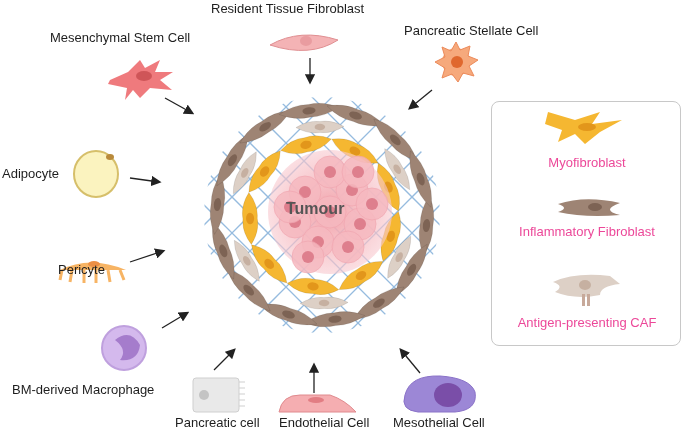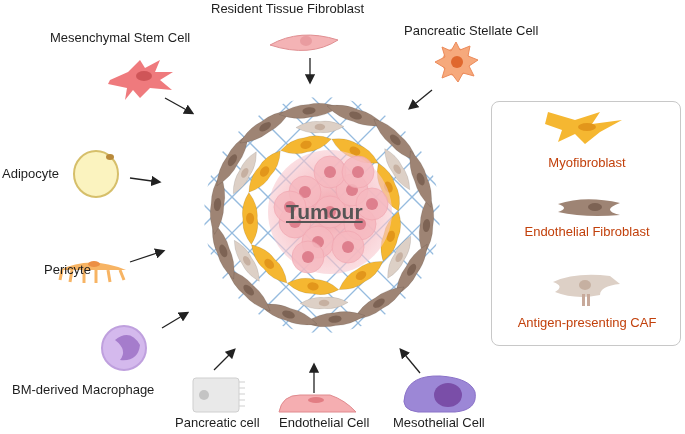--- a/index.html
+++ b/index.html
@@ -2,22 +2,22 @@
 <html><head>
 <meta charset="utf-8">
 <style>
   html, body { margin:0; padding:0; background:#ffffff; }
   body { width:685px; height:434px; position:relative; overflow:hidden;
          font-family:"Liberation Sans", sans-serif; color:#222; }
   .lbl { position:absolute; font-size:13px; color:#1e1e1e; white-space:nowrap; }
   svg { position:absolute; left:0; top:0; }
   .legend { position:absolute; left:491px; top:101px; width:190px; height:245px;
             border:1.5px solid #c8c8c8; border-radius:8px; box-sizing:border-box; }
-  .leg-lbl { position:absolute; font-size:13px; color:#c2410c; white-space:nowrap; text-align:center; width:190px; left:0; }
-  .tumour-text { position:absolute; left:286px; top:200px; font-size:21px; font-weight:bold; color:#555;text-decoration:underline; }
+  .leg-lbl { position:absolute; font-size:13px; color:#ec4899; white-space:nowrap; text-align:center; width:190px; left:0; }
+  .tumour-text { position:absolute; left:286px; top:200px; font-size:16px; font-weight:bold; color:#555; }
 </style>
 </head>
 <body>
 
 <svg width="685" height="434" viewBox="0 0 685 434">
   <defs>
     <marker id="ah" markerWidth="8" markerHeight="8" refX="6" refY="4" orient="auto">
       <path d="M0,0 L8,4 L0,8 Z" fill="#222"></path>
     </marker>
     <radialGradient id="tg" cx="50%" cy="50%" r="50%">
@@ -295,23 +295,23 @@
     <rect x="587" y="294" width="3" height="12" fill="#c7a99a"></rect>
   </g>
 </svg>
 
 <div class="tumour-text">Tumour</div>
 
 <div class="lbl" style="left:211px;top:1px;">Resident Tissue Fibroblast</div>
 <div class="lbl" style="left:404px;top:23px;">Pancreatic Stellate Cell</div>
 <div class="lbl" style="left:50px;top:30px;">Mesenchymal Stem Cell</div>
 <div class="lbl" style="left:2px;top:166px;">Adipocyte</div>
-<div class="lbl" style="left:0px;top:262px;padding-left:44px;">Pericyte</div>
+<div class="lbl" style="left:14px;top:262px;padding-left:44px;">Pericyte</div>
 <div class="lbl" style="left:5px;top:382px;margin-left:7px;">BM-derived Macrophage</div>
 <div class="lbl" style="left:175px;top:415px;">Pancreatic cell</div>
 <div class="lbl" style="left:279px;top:415px;text-align:center;">Endothelial Cell</div>
 <div class="lbl" style="left:393px;top:415px;">Mesothelial Cell</div>
 
 <div class="legend">
   <div class="leg-lbl" style="top:53px;">Myofibroblast</div>
-  <div class="leg-lbl" style="top:122px;">Endothelial Fibroblast</div>
+  <div class="leg-lbl" style="top:122px;">Inflammatory Fibroblast</div>
   <div class="leg-lbl" style="top:213px;">Antigen-presenting CAF</div>
 </div>
 
 </body></html>

